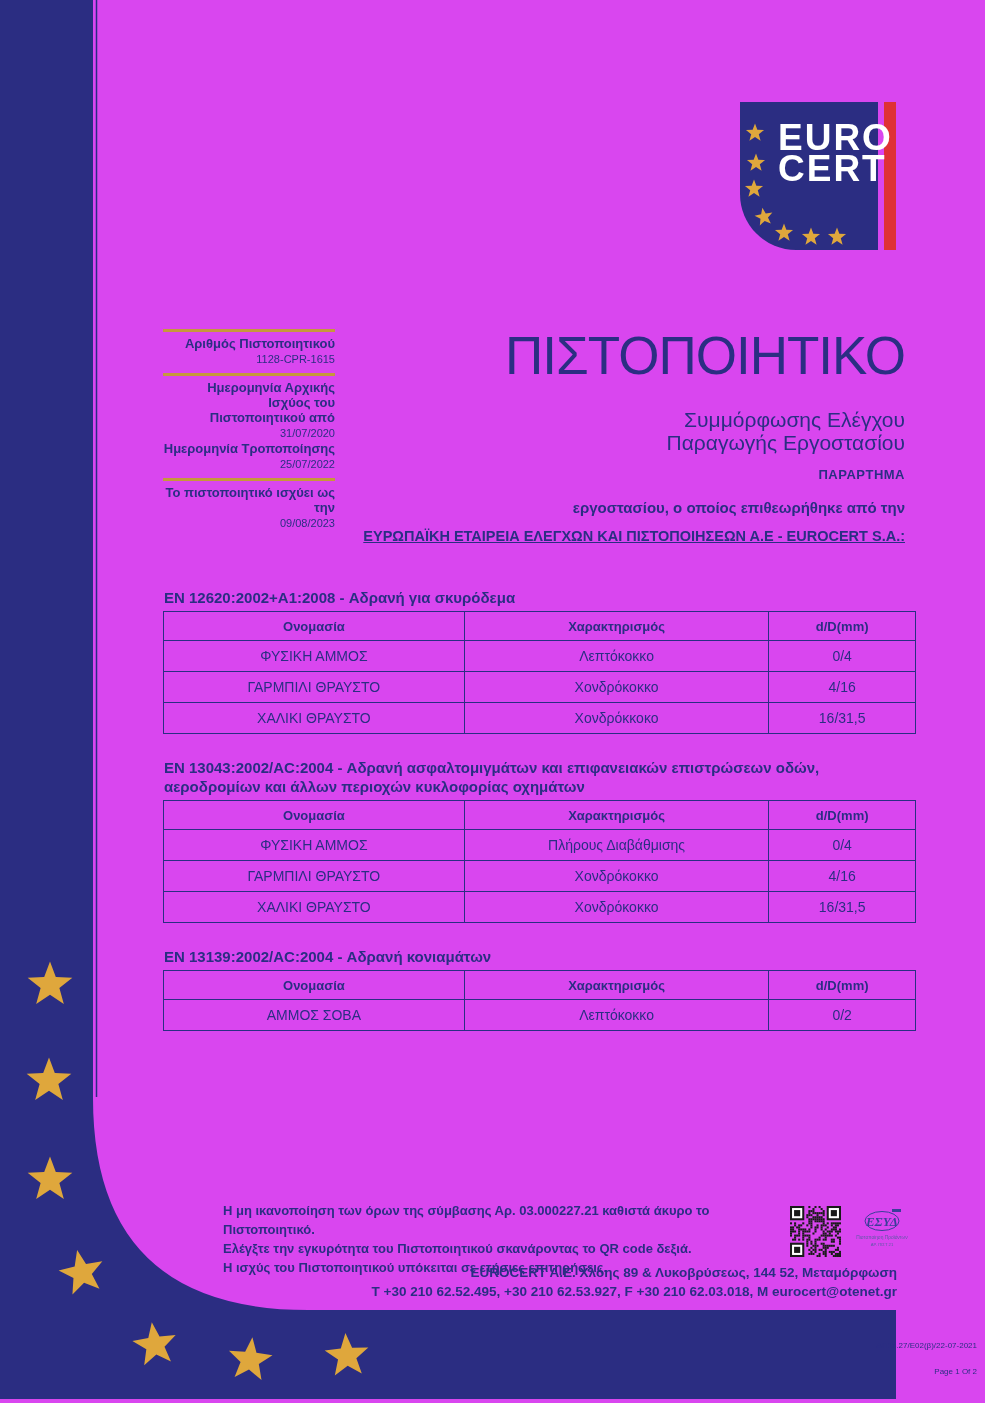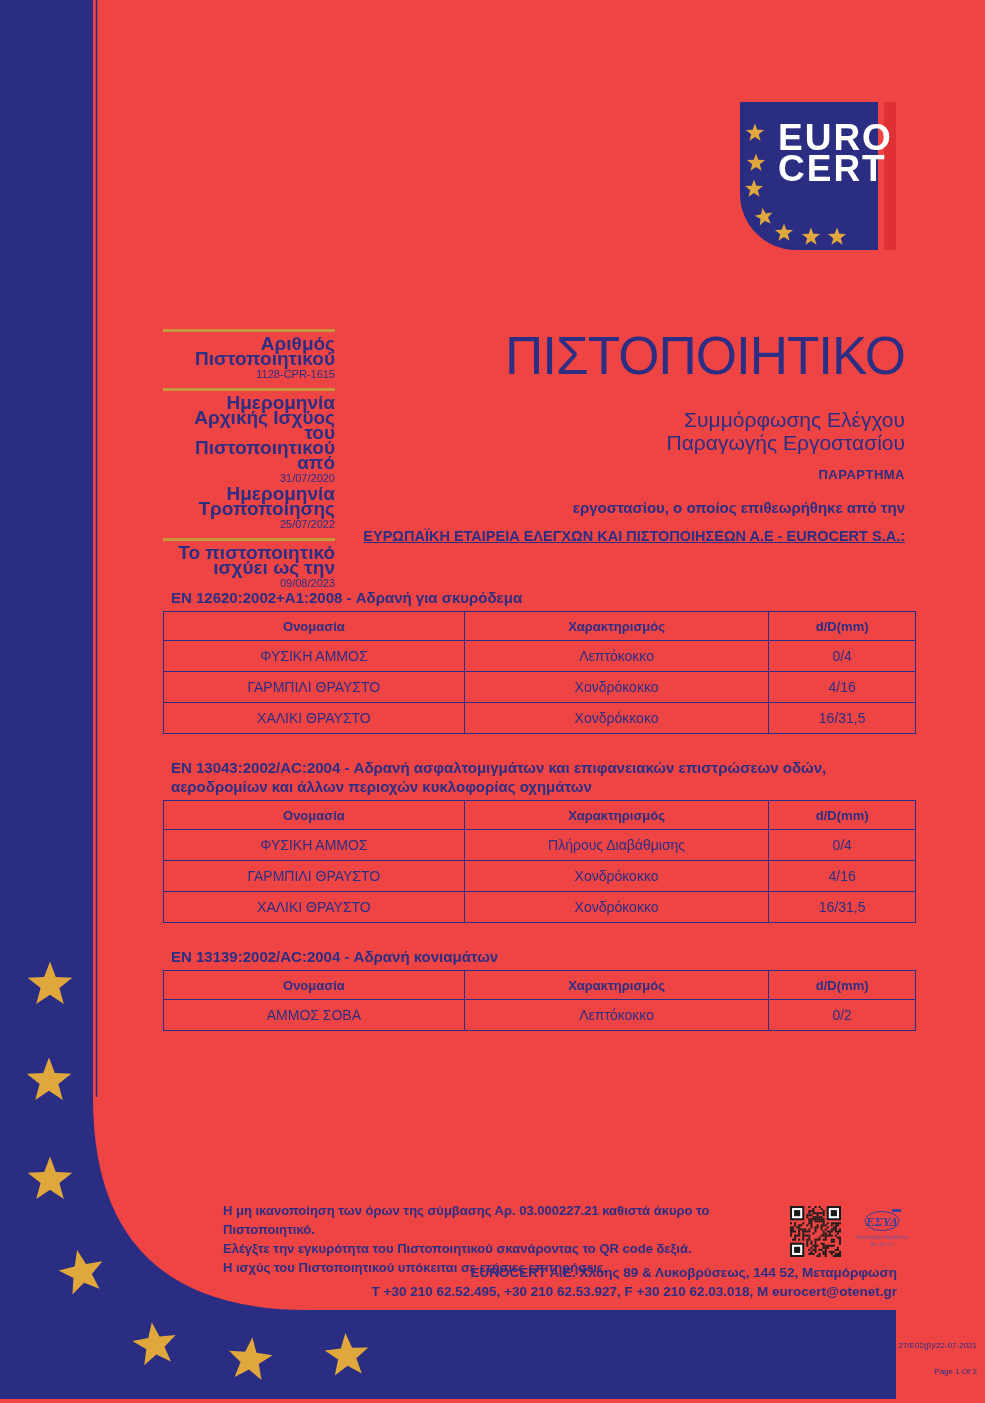--- a/index.html
+++ b/index.html
@@ -1,47 +1,47 @@
 <!DOCTYPE html>
 <html><head>
 <meta charset="utf-8">
 <style>
   html,body{margin:0;padding:0;background:#fff;}
-  .page{position:relative;width:985px;height:1403px;background:#ef4444;overflow:hidden;
+  .page{position:relative;width:985px;height:1403px;background:#d946ef;overflow:hidden;
         font-family:"Liberation Sans",sans-serif;color:#2B2E83;}
   .bg-svg{position:absolute;left:0;top:0;z-index:0;}
   .layer{position:absolute;z-index:1;}
 
   
   .logo{left:740px;top:102px;width:158px;height:148px;}
   .logo-box{position:absolute;left:0;top:0;width:138px;height:148px;background:#2B2D82;
             border-bottom-left-radius:56px;}
   .logo-stripe{position:absolute;left:144px;top:0;width:12px;height:148px;background:#DF3135;}
   .logo-text{position:absolute;left:38px;top:20px;color:#fff;font-weight:bold;
              font-size:37px;line-height:31px;letter-spacing:2px;}
   .logo-stars{position:absolute;left:0;top:0;}
 
   
   .cert-info{left:163px;top:323px;width:172px;text-align:right;}
   .cert-info .rule{height:3px;background:#C6983B;margin:6px 0 4px 0;}
-  .cert-info .lbl{font-size:19px;line-height:15px;font-weight:600;}
+  .cert-info .lbl{font-size:13px;line-height:15px;font-weight:600;}
   .cert-info .val{font-size:11px;line-height:16px;font-weight:400;}
 
   
   .header{right:80px;top:328px;width:620px;text-align:right;}
   .title{font-size:53px;line-height:56px;font-weight:400;letter-spacing:-1px;}
   .subtitle{margin-top:24px;font-size:21px;line-height:23px;font-weight:400;}
   .annex{margin-top:13px;font-size:13px;font-weight:600;letter-spacing:.5px;}
   .intro{margin-top:17px;font-size:15px;line-height:17px;font-weight:600;}
   .company{margin-top:12px;font-size:14.5px;font-weight:700;text-decoration:underline;}
 
   
   .sections{left:163px;top:588px;width:753px;}
   .section{margin-bottom:24px;}
-  .sec-heading{font-size:15px;line-height:19px;font-weight:700;margin:0 0 4px 8px;}
+  .sec-heading{font-size:15px;line-height:19px;font-weight:700;margin:0 0 4px 1px;}
   table.spec{width:100%;border-collapse:collapse;table-layout:fixed;}
   table.spec th,table.spec td{border:1px solid #2B2E83;text-align:center;padding:0 4px;}
   table.spec th{font-size:13px;font-weight:700;height:28px;}
   table.spec td{font-size:14px;font-weight:400;height:30px;}
   col.c1{width:40%;}col.c2{width:40.5%;}col.c3{width:19.5%;}
 
   
   .footnotes{right:202px;top:1201px;width:560px;text-align:left;
              font-size:13px;line-height:19px;font-weight:600;}
   .qr{left:790px;top:1206px;width:51px;height:51px;}

